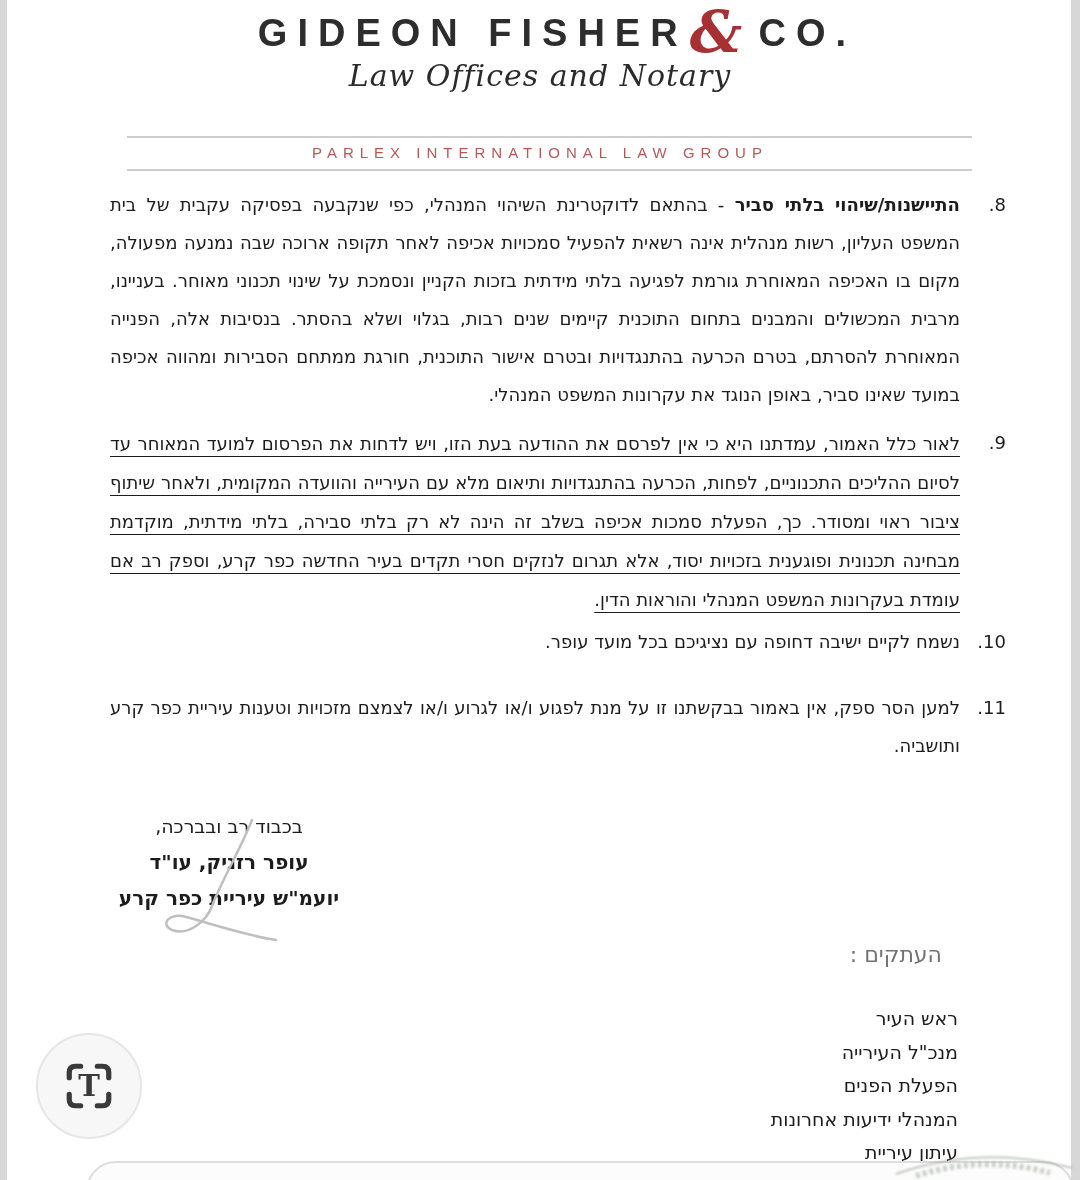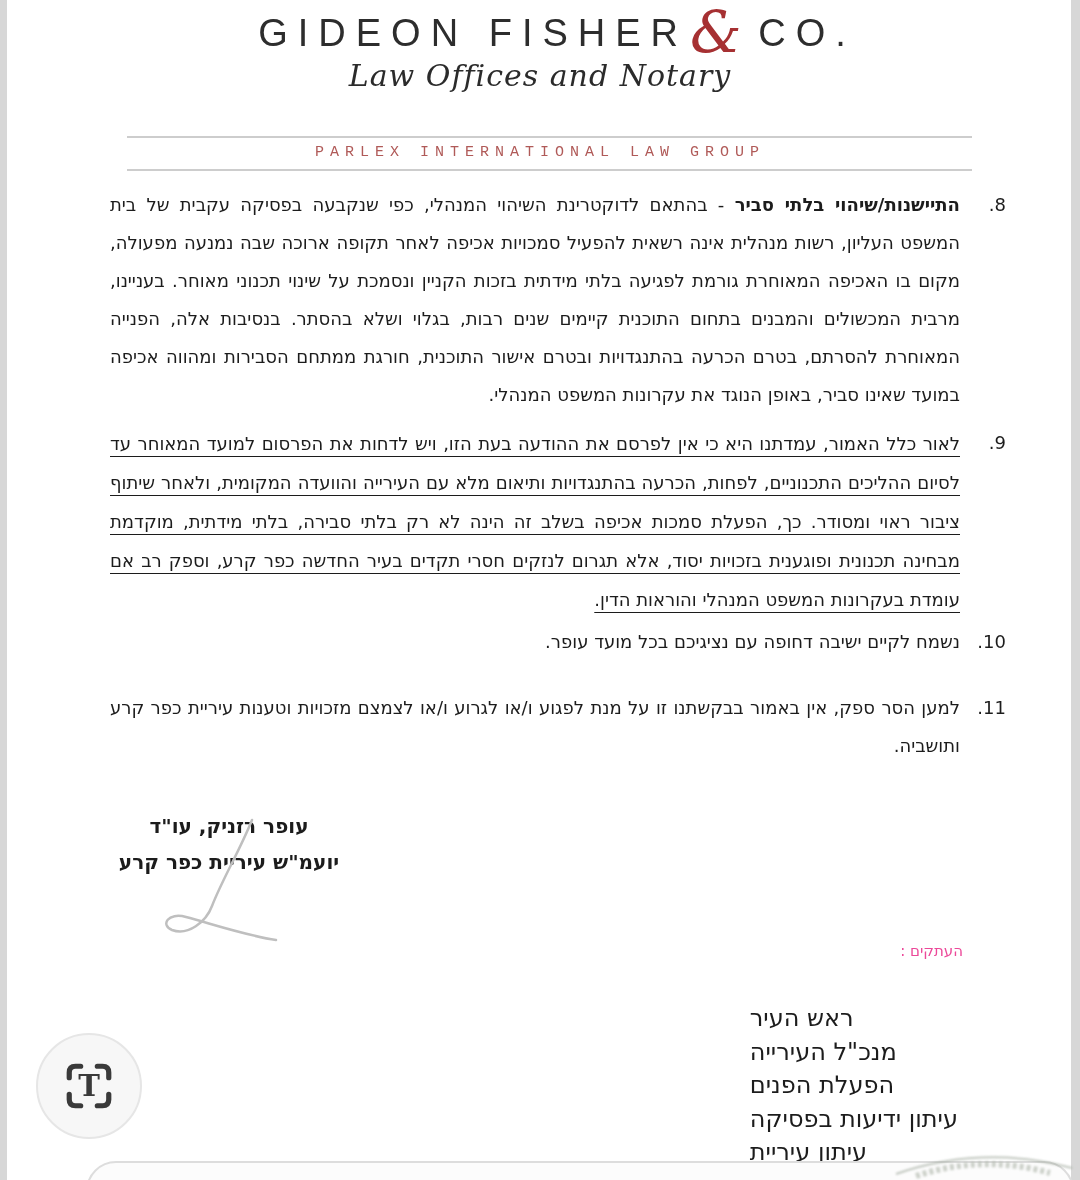--- a/index.html
+++ b/index.html
@@ -10,40 +10,40 @@
     font-family:"DejaVu Sans", sans-serif;
   }
   .edge-strip { position:absolute; top:0; height:1180px; background:#d7d7d7; }
   .edge-strip.left  { left:0; width:7px; }
   .edge-strip.right { right:0; width:9px; }
 
   
   .letterhead { position:absolute; top:12px; left:0; width:100%; text-align:center; }
   .firm-name {
     font-family:"Liberation Sans", sans-serif;
-    font-size:38px; letter-spacing:10px; color:#2d2d2d; font-weight:400;
+    font-size:38px; letter-spacing:10px; color:#2d2d2d; font-weight:700;
     white-space:nowrap;
     padding-left:34px;
   }
   .firm-amp {
     font-family:"DejaVu Serif", serif; font-style:italic;
     font-size:58px; color:#a63032; letter-spacing:0;
     position:relative; top:6px; line-height:0;
     margin-left:2px; margin-right:-4px;
   }
   .tagline {
     font-family:"DejaVu Serif", serif; font-style:italic;
     font-size:30px; color:#2b2b2b; margin-top:3px; letter-spacing:1px;
   }
   .rule { position:absolute; left:127px; right:108px; height:2px; background:#cdcdcd; }
   .rule-top { top:136px; }
   .rule-bottom { top:169px; }
   .parlex {
     position:absolute; top:144px; left:0; width:100%; text-align:center;
-    font-family:Liberation Mono, monospace;
+    font-family:Liberation Sans, sans-serif;
     font-size:15px; letter-spacing:6px; color:#b05a58; font-weight:500;
   }
 
   
   .doc-text {
     position:absolute; top:186px; left:110px; right:74px;
     direction:rtl; color:#1c1c1c;
     font-size:18px; line-height:38px;
   }
   .para { display:flex; direction:rtl; gap:10px; }
@@ -61,26 +61,26 @@
   .sig-block {
     position:absolute; left:104px; top:808px; width:250px;
     direction:rtl; text-align:center; color:#1c1c1c;
   }
   .sig-closing { font-size:19px; line-height:36px; }
   .sig-name, .sig-title { font-size:20px; font-weight:bold; line-height:36px; }
   .sig-scribble { position:absolute; left:52px; top:10px; pointer-events:none; }
 
   
   .copies-heading {
-    position:absolute; right:117px; top:942px;
-    direction:rtl; font-size:15px; color:#ec4899;
+    position:absolute; right:138px; top:942px;
+    direction:rtl; font-size:22px; color:#737373;
   }
   .copies-list {
     position:absolute; right:122px; top:1002px;
-    direction:rtl; text-align:left; font-size:24px; line-height:33.5px; color:#1c1c1c;
+    direction:rtl; text-align:right; font-size:19px; line-height:33.5px; color:#1c1c1c;
     list-style:none; margin:0; padding:0;
   }
 
   
   .live-text-btn {
     position:absolute; left:36px; top:1033px; width:106px; height:106px;
     border-radius:50%; background:#f7f7f7; border:2px solid #e6e6e6;
     box-sizing:border-box; display:flex; align-items:center; justify-content:center;
     cursor:pointer;
   }
@@ -125,33 +125,34 @@
       <div class="num">10.</div>
       <div class="ptext">נשמח לקיים ישיבה דחופה עם נציגיכם בכל מועד עופר.</div>
     </div>
     <div class="para para-11">
       <div class="num">11.</div>
       <div class="ptext">למען הסר ספק, אין באמור בבקשתנו זו על מנת לפגוע ו/או לגרוע ו/או לצמצם מזכויות וטענות עיריית כפר קרע ותושביה.</div>
     </div>
   </div>
 
   <div class="sig-block">
+    <div class="sig-closing">בכבוד רב ובברכה,</div>
     <div class="sig-name">עופר רזניק, עו"ד</div>
     <div class="sig-title">יועמ"ש עיריית כפר קרע</div>
     <svg class="sig-scribble" width="130" height="130" viewBox="0 0 130 130" fill="none">
       <path d="M96 2 C 84 32, 66 62, 56 88 C 50 104, 32 118, 16 112 C 4 107, 12 94, 30 99 C 56 106, 92 118, 120 122" stroke="#bfbfbf" stroke-width="2.5" stroke-linecap="round" fill="none"></path>
     </svg>
   </div>
 
   <div class="copies-heading">העתקים :</div>
   <ul class="copies-list">
     <li>ראש העיר</li>
     <li>מנכ"ל העירייה</li>
     <li>הפעלת הפנים</li>
-    <li>עיתון ידיעות בפסיקה</li>
+    <li>המנהלי ידיעות אחרונות</li>
     <li>עיתון עיריית</li>
   </ul>
 
   <div class="next-page-sheet"></div>
   <svg class="stamp-smudge" width="190" height="38" viewBox="0 0 190 38" fill="none">
     <path d="M8 32 Q 95 2 184 26" stroke="#8f9a8b" stroke-width="2" fill="none"></path>
     <path d="M28 34 Q 95 12 162 31" stroke="#a5ada0" stroke-width="6" stroke-dasharray="4 3" fill="none"></path>
   </svg>
 
   <div class="live-text-btn">

